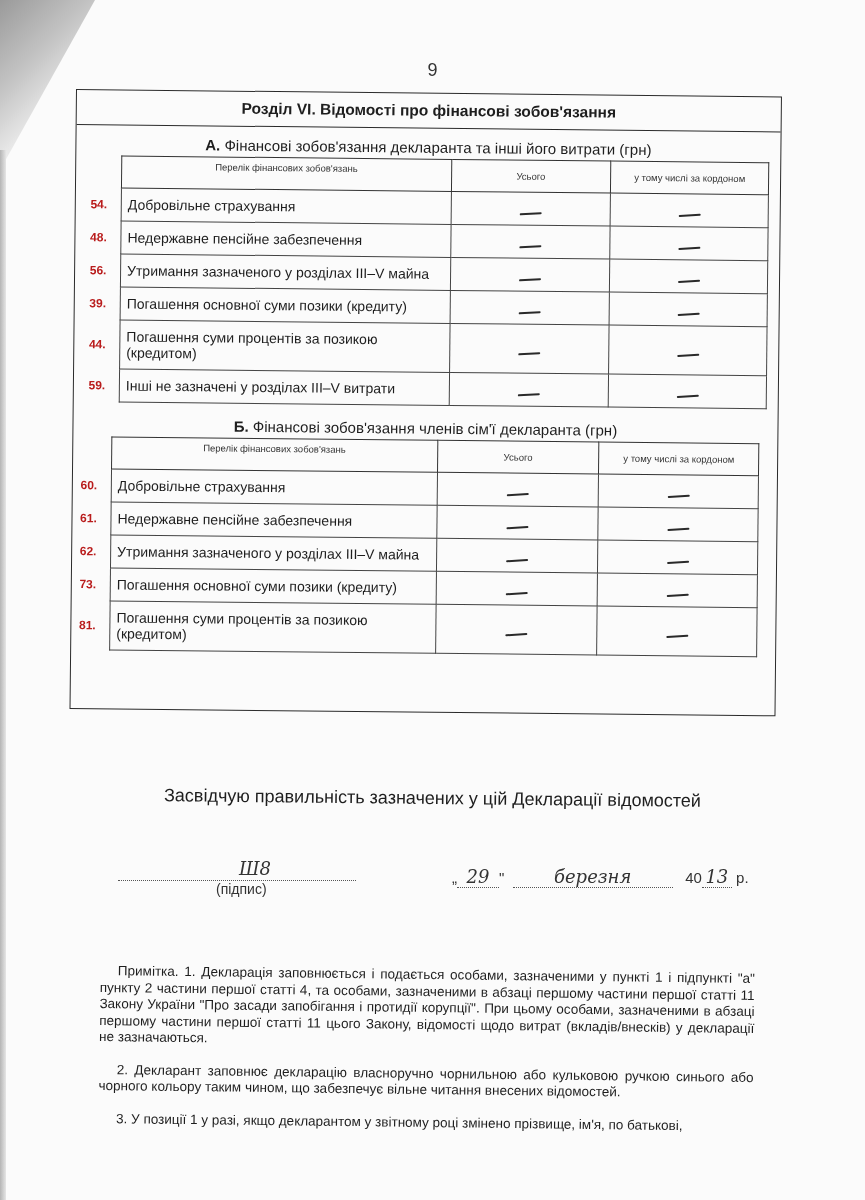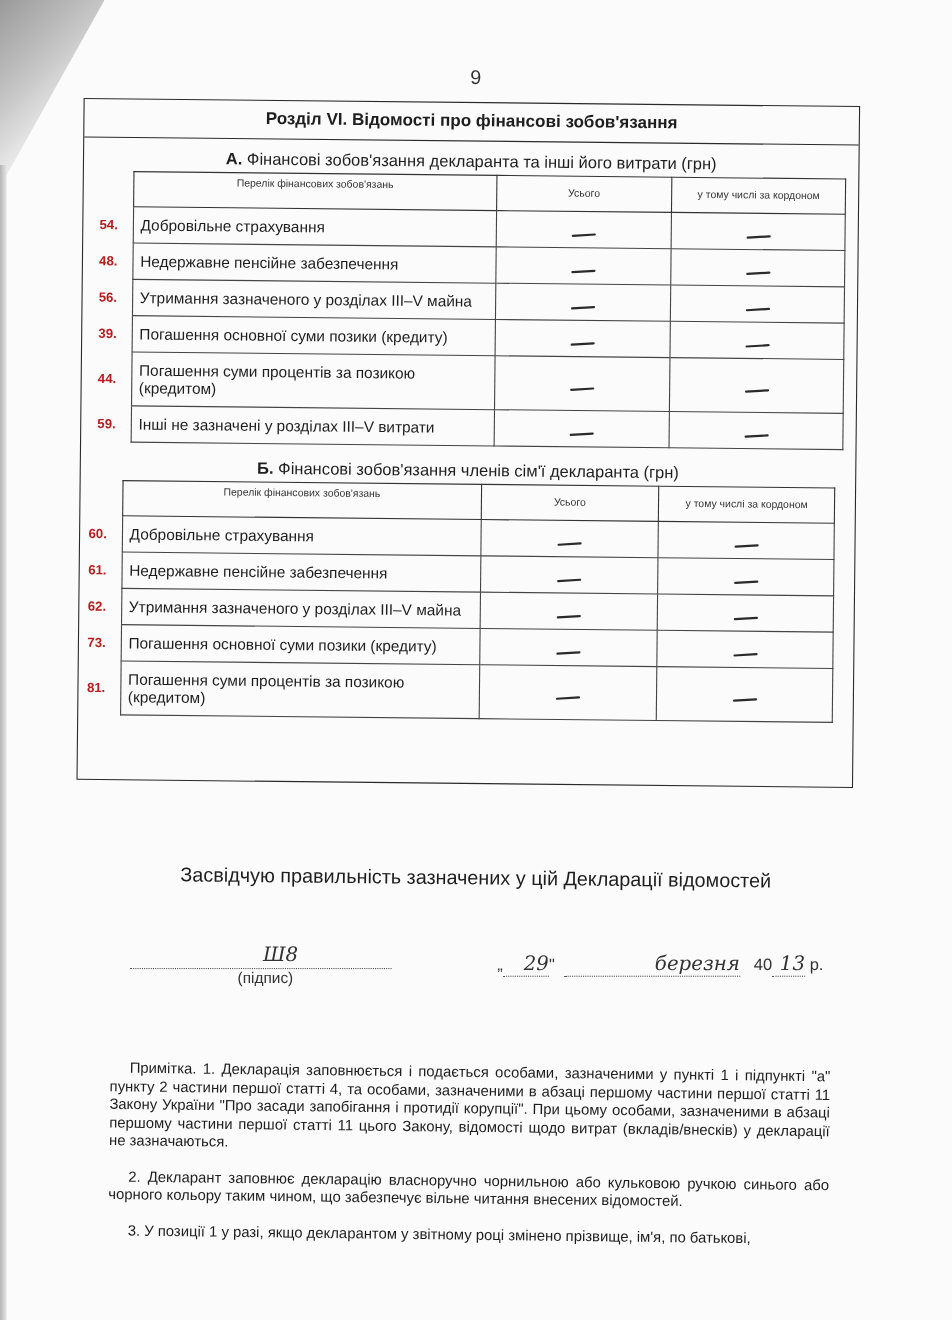--- a/index.html
+++ b/index.html
@@ -53,21 +53,21 @@
       position: absolute; top: 788px; left: 0; width: 865px; text-align: center; font-size: 18px;
       transform: rotate(0.6deg);
     }
     .sign-line {
       position: absolute; top: 880px; left: 118px; width: 238px; border-bottom: 1px dotted #555;
     }
     .sign-scribble { position: absolute; left: 216px; top: 858px; font-family: "DejaVu Serif", serif; font-style: italic; font-size: 18px; color: #333; margin-left: 23px; }
     .sign-label { position: absolute; left: 216px; top: 881px; font-size: 14px; color: #333; }
     .date-line { position: absolute; top: 866px; left: 452px; font-size: 15px; color: #333; }
     .date-line .hand { font-family: "DejaVu Serif", serif; font-style: italic; font-size: 18px; }
-    .date-line .ul { border-bottom: 1px dotted #555; display: inline-block; text-align: right; }
+    .date-line .ul { border-bottom: 1px dotted #555; display: inline-block; text-align: center; }
 
     .notes {
       position: absolute; left: 100px; top: 963px; width: 655px; font-size: 13.5px; line-height: 16.5px;
       text-align: justify; transform: rotate(0.7deg); transform-origin: left top;
     }
     .notes p { margin: 0 0 16px 0; }
     .notes .indent { text-indent: 18px; }
   </style>
 </head>
 <body>

